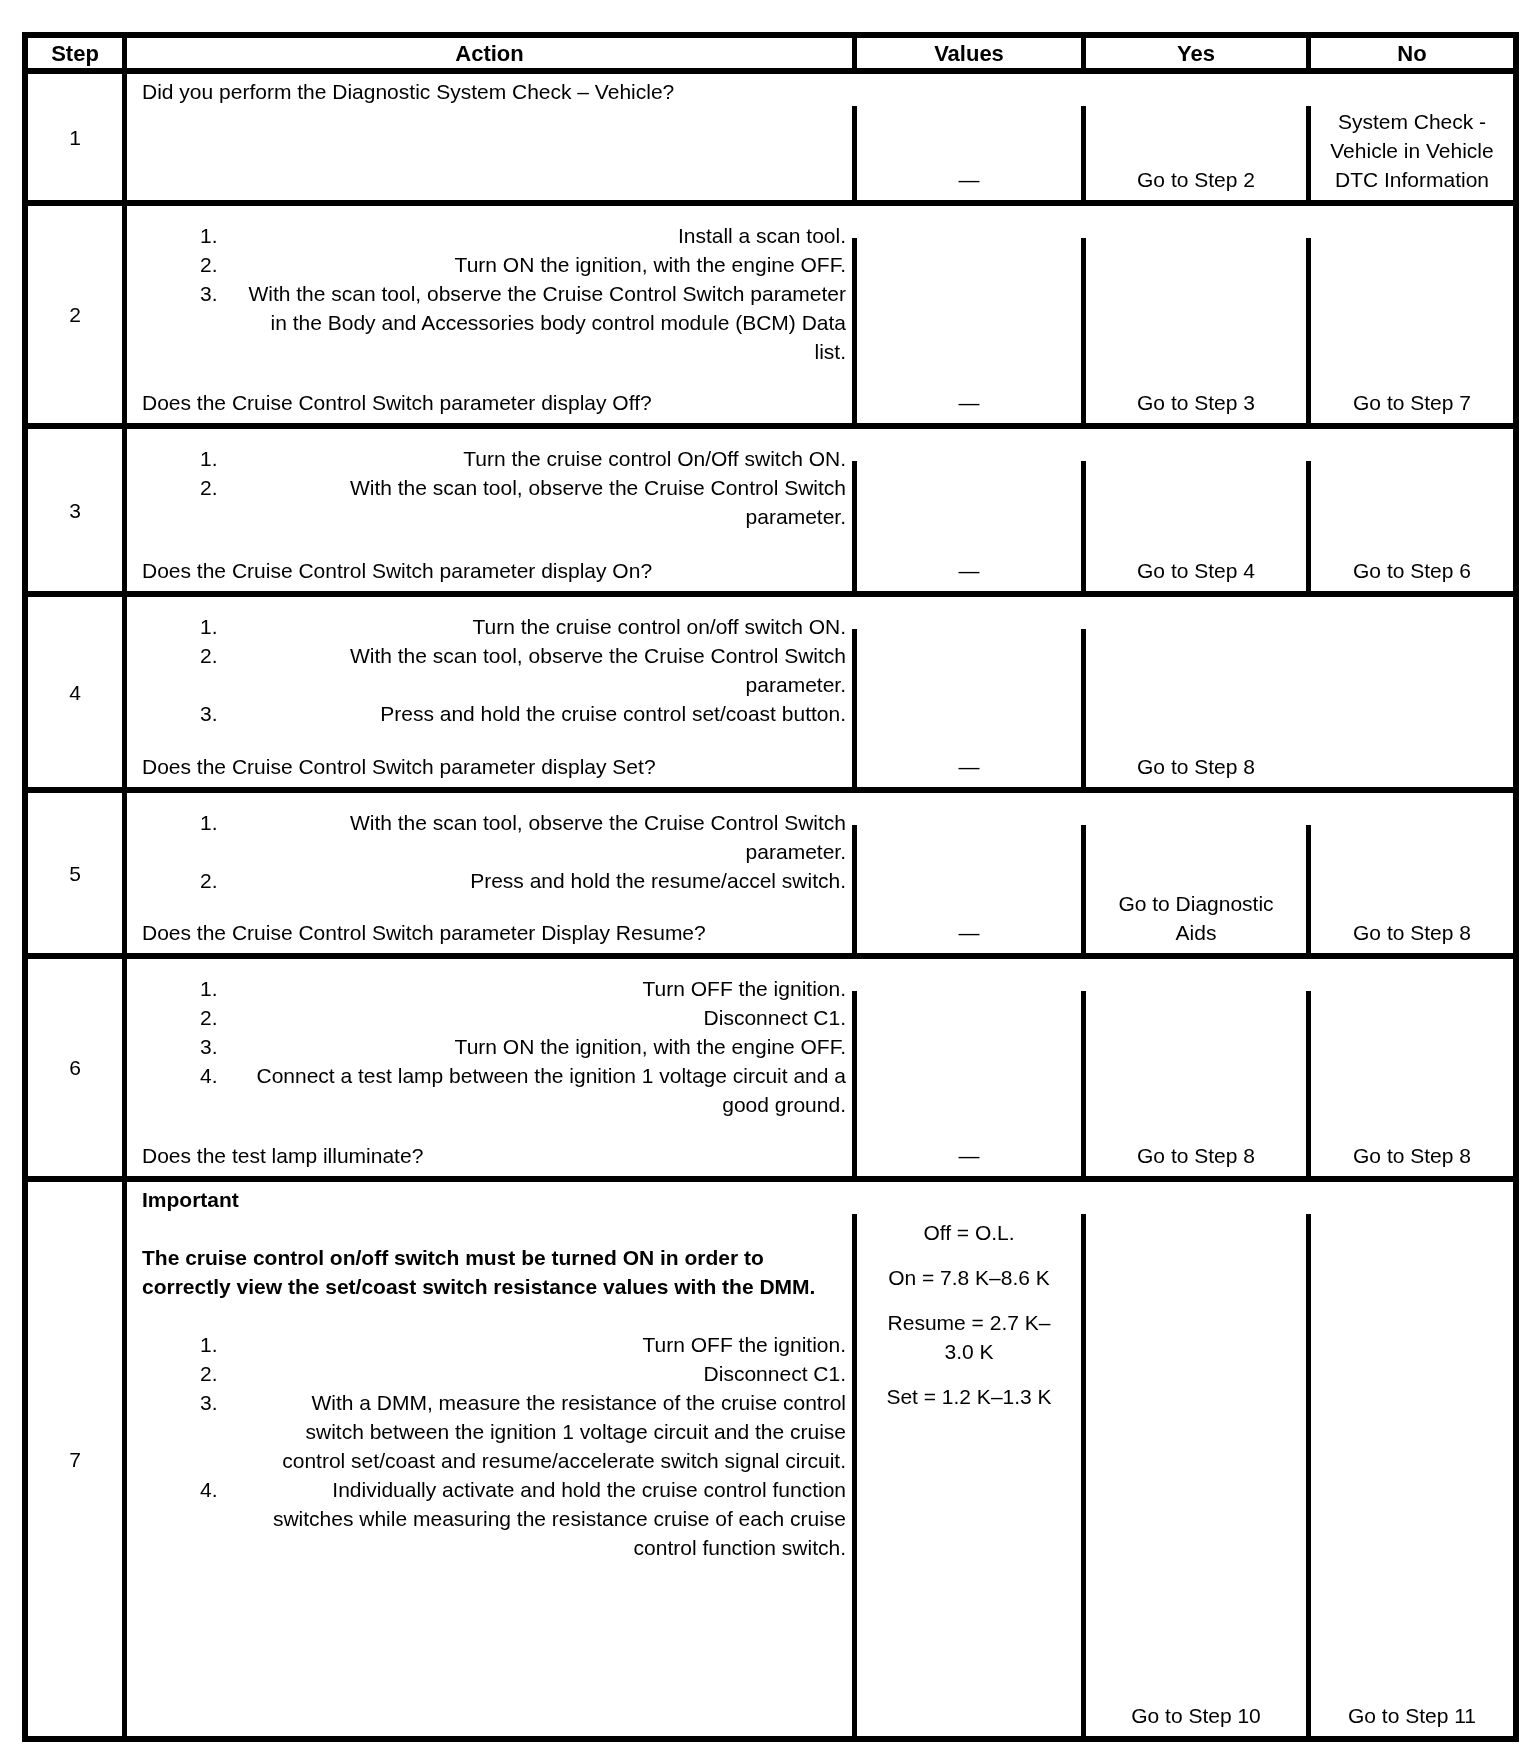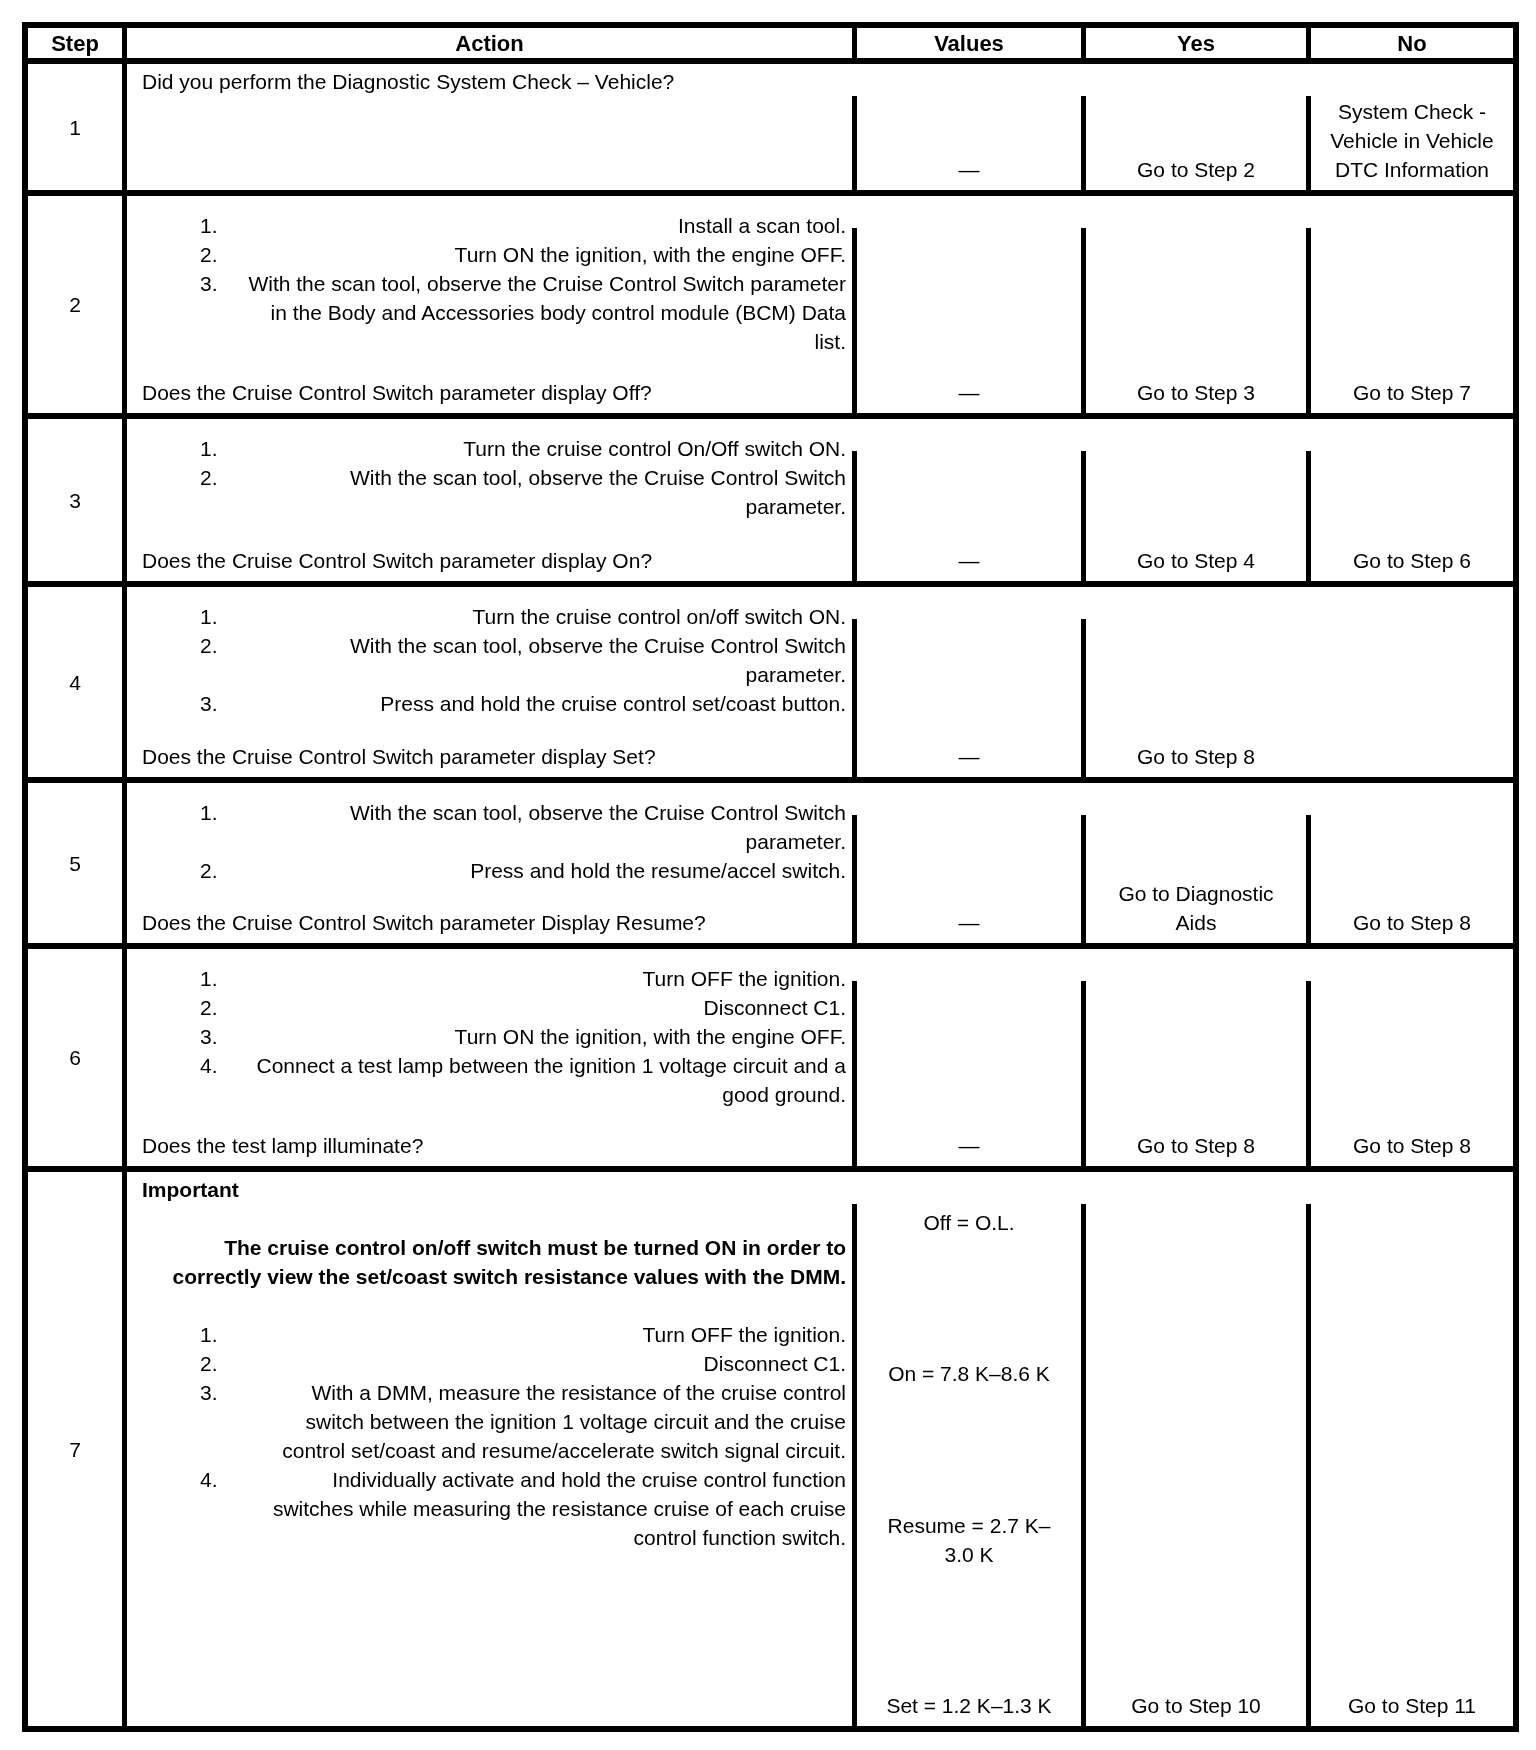--- a/index.html
+++ b/index.html
@@ -8,21 +8,21 @@
     width: 1536px;
     height: 1750px;
     background: #ffffff;
     color: #000000;
     font-family: "Liberation Sans", sans-serif;
     font-size: 21px;
     line-height: 29px;
   }
   .diag-table {
     position: absolute;
-    top: 22px;
+    top: 32px;
     left: 22px;
     width: 1485px;
     border: 6px solid #000;
   }
   .row {
     display: grid;
     grid-template-columns: 94px 730px 229px 225px 207px;
   }
   .row + .row { border-top: 6px solid #000; }
   .cell { box-sizing: border-box; overflow: hidden; }
@@ -60,33 +60,33 @@
     counter-increment: it;
     text-align: right;
   }
   .items li::before {
     content: counter(it) ".";
     position: absolute;
     left: 58px;
   }
   .question { margin-top: auto; }
   .imp-head { font-weight: bold; }
-  .imp-para { font-weight: bold; margin-top: 29px; text-align: right; }
+  .imp-para { font-weight: bold; margin-top: 29px; }
   .items-late { margin-top: 29px; }
   .ans-cell {
     display: flex; flex-direction: column;
     justify-content: flex-end; align-items: center;
     text-align: center;
     padding: 4px 14px 6px 14px;
     margin-top: 32px;
   }
   .values-cell { padding-left: 20px; padding-right: 20px; }
   .values-stack {
-    justify-content: space-between;
-    gap: 32px;
+    justify-content: flex-start;
+    gap: 16px;
     padding-left: 20px;
   }
 </style>
 </head>
 <body>
 
 <div class="page">
   <div class="diag-table">
 
     <div class="row h-head">

